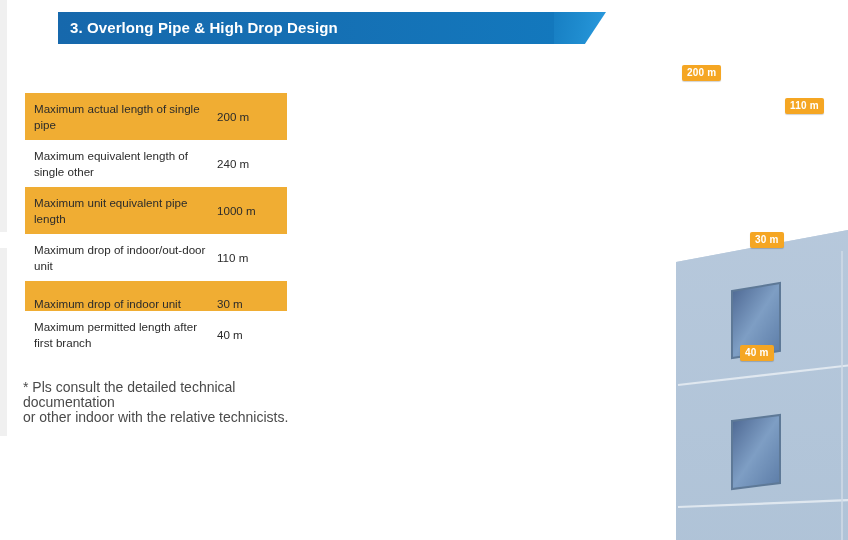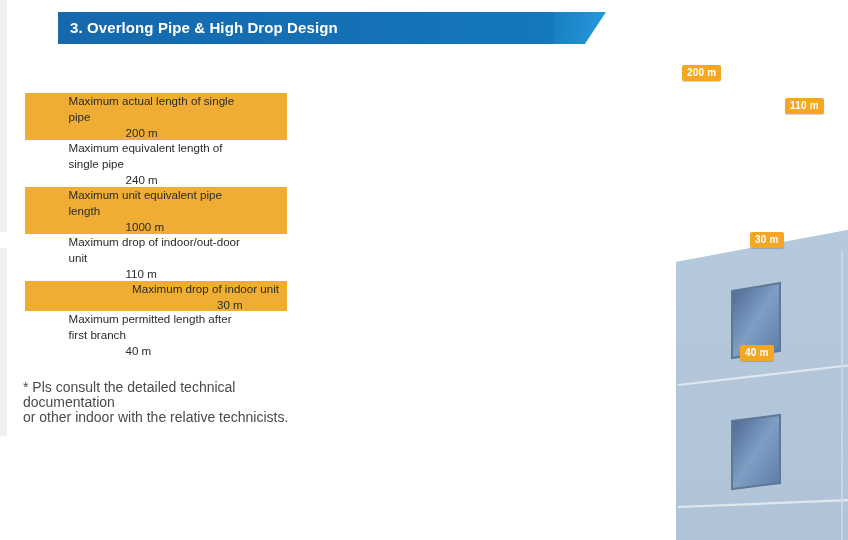--- a/index.html
+++ b/index.html
@@ -38,21 +38,21 @@
   .banner-title{
     position:absolute;left:12px;top:0;height:32px;line-height:32px;
     color:#ffffff;font-size:15px;font-weight:bold;letter-spacing:.1px;
     white-space:nowrap;
   }
 
   
   .spec-table{position:absolute;left:25px;top:93px;width:262px;}
   .spec-row{
     display:flex;align-items:center;justify-content:space-between;
-    box-sizing:border-box;padding:0 8px 0 9px;flex-direction:column;
+    box-sizing:border-box;padding:0 8px 0 9px;
   }
   .spec-row.hl{background:#f0ad33;}
   .spec-row.plain{background:#ffffff;}
   .spec-row.two{height:47px;}
   .spec-row.one{height:30px;align-items:flex-end;}
   .spec-label{
     color:#2b2b2b;font-size:11.6px;line-height:15.5px;
     max-width:176px;
   }
   .spec-value{
@@ -102,21 +102,21 @@
   </div>
 
   <div class="spec-table">
 
     <div class="spec-row hl two">
       <div class="spec-label">Maximum actual length of single pipe</div>
       <div class="spec-value">200 m</div>
     </div>
 
     <div class="spec-row plain two">
-      <div class="spec-label">Maximum equivalent length of single pipe</div>
+      <div class="spec-label">Maximum equivalent length of single other</div>
       <div class="spec-value">240 m</div>
     </div>
 
     <div class="spec-row hl two">
       <div class="spec-label">Maximum unit equivalent pipe length</div>
       <div class="spec-value">1000 m</div>
     </div>
 
     <div class="spec-row plain two">
       <div class="spec-label">Maximum drop of indoor/out-door unit</div>

